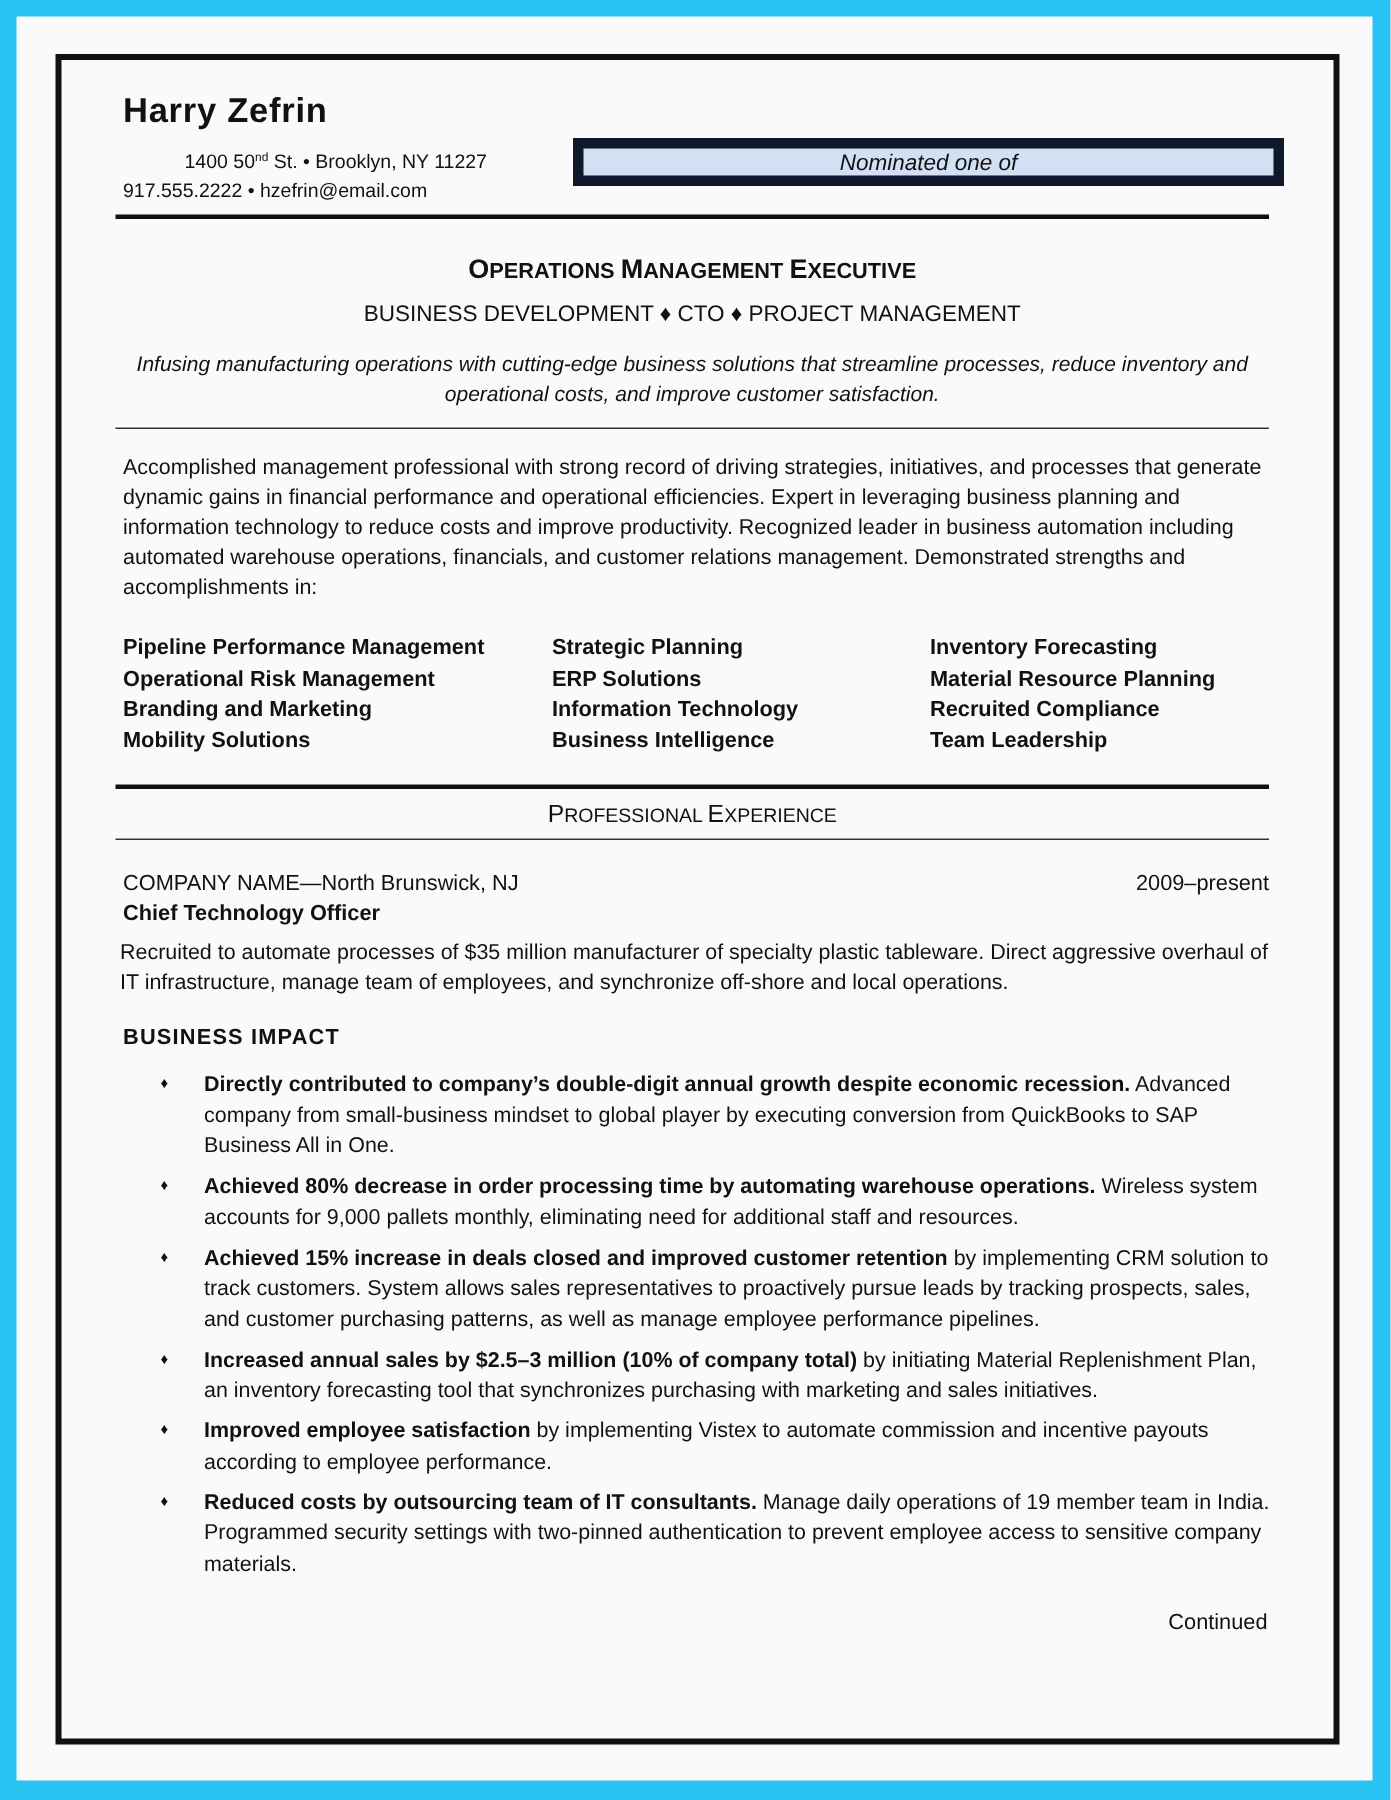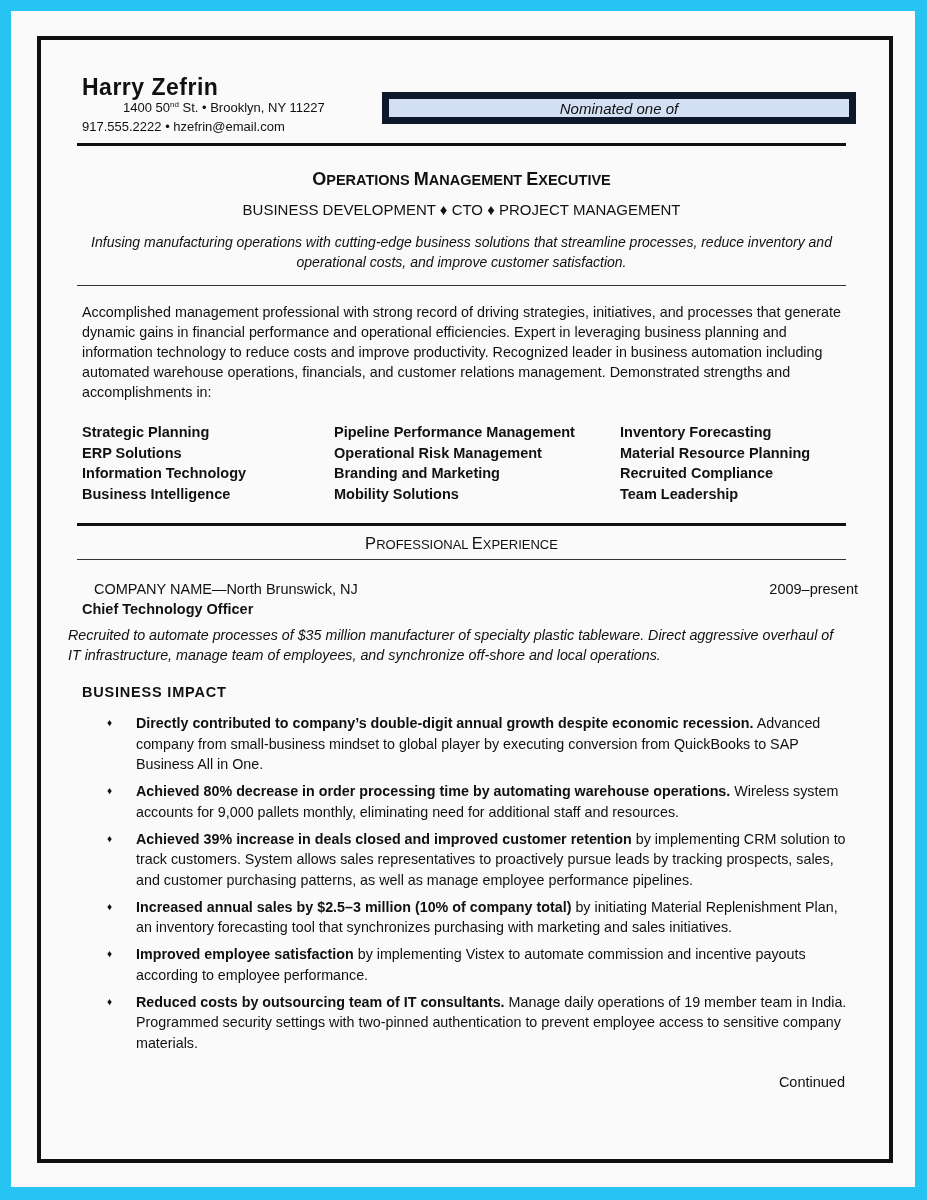--- a/index.html
+++ b/index.html
@@ -1,40 +1,40 @@
 <!DOCTYPE html>
 <html><head>
 <meta charset="utf-8">
 <style>
   html,body{margin:0;padding:0;}
   body{width:927px;height:1200px;background:#27c3f2;position:relative;overflow:hidden;font-family:"Liberation Sans",sans-serif;color:#111;}
   .page{position:absolute;left:11px;top:11px;width:904px;height:1176px;background:#fafafa;}
   .frame{position:absolute;left:26px;top:25px;width:848px;height:1119px;border:4px solid #111;box-sizing:content-box;}
-  .name{position:absolute;left:82px;top:74px;font-size:23px;font-weight:bold;letter-spacing:0.5px;}
+  .name{position:absolute;left:82px;top:60px;font-size:23px;font-weight:bold;letter-spacing:0.5px;}
   .addr{position:absolute;left:82px;top:100px;font-size:13px;margin-left:41px;}
   .addr sup{font-size:8px;}
   .phone{position:absolute;left:82px;top:119px;font-size:13px;}
   .award{position:absolute;left:382px;top:92px;width:474px;height:32px;background:#d3dff3;border:7px solid #0f172a;box-sizing:border-box;display:flex;align-items:center;justify-content:center;font-style:italic;font-size:15px;}
   .award b{margin-left:5px;}
   .rule-thick{position:absolute;left:77px;width:769px;height:3px;background:#111;}
   .rule-thin{position:absolute;left:77px;width:769px;height:1px;background:#333;}
   .center{position:absolute;left:77px;width:769px;text-align:center;}
   .title{top:169px;font-size:18px;font-weight:bold;}
   .title .sm{font-size:14.5px;}
   .subtitle{top:201px;font-size:15px;}
   .tagline{top:232px;font-size:14px;font-style:italic;line-height:20px;}
   .summary{position:absolute;left:82px;top:302px;width:764px;font-size:14.3px;line-height:20px;}
   .skills{position:absolute;left:82px;top:422px;width:764px;display:flex;font-size:14.5px;font-weight:bold;line-height:20.5px;}
   .skills .col{display:flex;flex-direction:column;}
   .col1{width:252px;}.col2{width:286px;}.col3{width:226px;}
   .sec-title{top:534px;font-size:16.5px;font-weight:normal;}
   .sec-title .sm{font-size:13px;}
-  .job-row{position:absolute;left:94px;top:581px;width:764px;display:flex;justify-content:space-between;font-size:14.5px;}
+  .job-row{position:absolute;left:82px;top:581px;width:764px;display:flex;justify-content:space-between;font-size:14.5px;}
   .job-title{position:absolute;left:82px;top:601px;font-size:14.5px;font-weight:bold;}
-  .job-desc{position:absolute;left:68px;top:625px;width:770px;font-size:14.3px;font-style:italic;line-height:20px;}
+  .job-desc{position:absolute;left:80px;top:625px;width:770px;font-size:14.3px;line-height:20px;}
   .impact-h{position:absolute;left:82px;top:684px;font-size:14.5px;font-weight:bold;letter-spacing:0.8px;}
   .bullets{position:absolute;left:107px;top:713px;width:742px;font-size:14.3px;line-height:20.5px;}
   .bullet{display:flex;margin-bottom:6.5px;}
   .bullet .dot{width:29px;flex:none;font-size:10px;line-height:20.5px;}
   .bullet .txt b{font-weight:bold;}
   .continued{position:absolute;right:82px;top:1074px;font-size:14.5px;}
 </style>
 </head>
 <body>
 
@@ -56,31 +56,31 @@
   <span>O</span><span class="sm">PERATIONS </span><span>M</span><span class="sm">ANAGEMENT </span><span>E</span><span class="sm">XECUTIVE</span>
 </div>
 <div class="center subtitle">BUSINESS DEVELOPMENT ♦ CTO ♦ PROJECT MANAGEMENT</div>
 <div class="center tagline">Infusing manufacturing operations with cutting-edge business solutions that streamline processes, reduce inventory and operational costs, and improve customer satisfaction.</div>
 
 <div class="rule-thin" style="top:285px;"></div>
 
 <div class="summary">Accomplished management professional with strong record of driving strategies, initiatives, and processes that generate dynamic gains in financial performance and operational efficiencies. Expert in leveraging business planning and information technology to reduce costs and improve productivity. Recognized leader in business automation including automated warehouse operations, financials, and customer relations management. Demonstrated strengths and accomplishments in:</div>
 
 <div class="skills">
+  <div class="col col2">
+    <span>Pipeline Performance Management</span>
+    <span>Operational Risk Management</span>
+    <span>Branding and Marketing</span>
+    <span>Mobility Solutions</span>
+  </div>
   <div class="col col1">
     <span>Strategic Planning</span>
     <span>ERP Solutions</span>
     <span>Information Technology</span>
     <span>Business Intelligence</span>
-  </div>
-  <div class="col col2">
-    <span>Pipeline Performance Management</span>
-    <span>Operational Risk Management</span>
-    <span>Branding and Marketing</span>
-    <span>Mobility Solutions</span>
   </div>
   <div class="col col3">
     <span>Inventory Forecasting</span>
     <span>Material Resource Planning</span>
     <span>Recruited Compliance</span>
     <span>Team Leadership</span>
   </div>
 </div>
 
 <div class="rule-thick" style="top:523px;"></div>
@@ -102,21 +102,21 @@
   <div class="bullet">
       <span class="dot">♦</span>
       <span class="txt"><b>Directly contributed to company’s double-digit annual growth despite economic recession.</b><span>  Advanced company from small-business mindset to global player by executing conversion from QuickBooks to SAP Business All in One.</span></span>
     </div>
   <div class="bullet">
       <span class="dot">♦</span>
       <span class="txt"><b>Achieved 80% decrease in order processing time by automating warehouse operations.</b><span>  Wireless system accounts for 9,000 pallets monthly, eliminating need for additional staff and resources.</span></span>
     </div>
   <div class="bullet">
       <span class="dot">♦</span>
-      <span class="txt"><b>Achieved 39% increase in deals closed and improved customer retention</b><span> by implementing CRM solution to track customers. System allows sales representatives to proactively pursue leads by tracking prospects, sales, and customer purchasing patterns, as well as manage employee performance pipelines.</span></span>
+      <span class="txt"><b>Achieved 15% increase in deals closed and improved customer retention</b><span> by implementing CRM solution to track customers. System allows sales representatives to proactively pursue leads by tracking prospects, sales, and customer purchasing patterns, as well as manage employee performance pipelines.</span></span>
     </div>
   <div class="bullet">
       <span class="dot">♦</span>
       <span class="txt"><b>Increased annual sales by $2.5–3 million (10% of company total)</b><span> by initiating Material Replenishment Plan, an inventory forecasting tool that synchronizes purchasing with marketing and sales initiatives.</span></span>
     </div>
   <div class="bullet">
       <span class="dot">♦</span>
       <span class="txt"><b>Improved employee satisfaction</b><span> by implementing Vistex to automate commission and incentive payouts according to employee performance.</span></span>
     </div>
   <div class="bullet">

